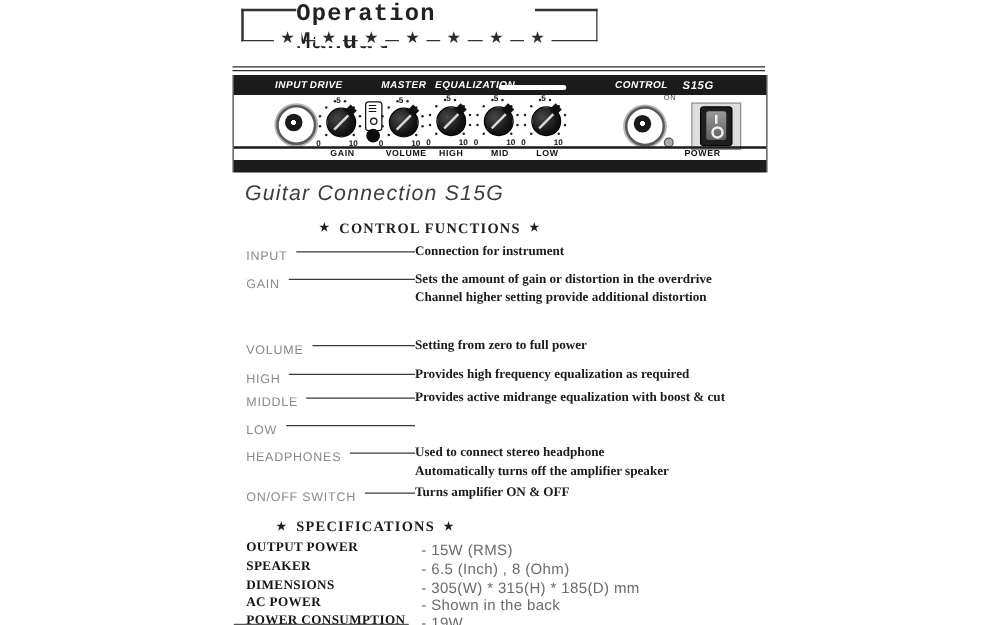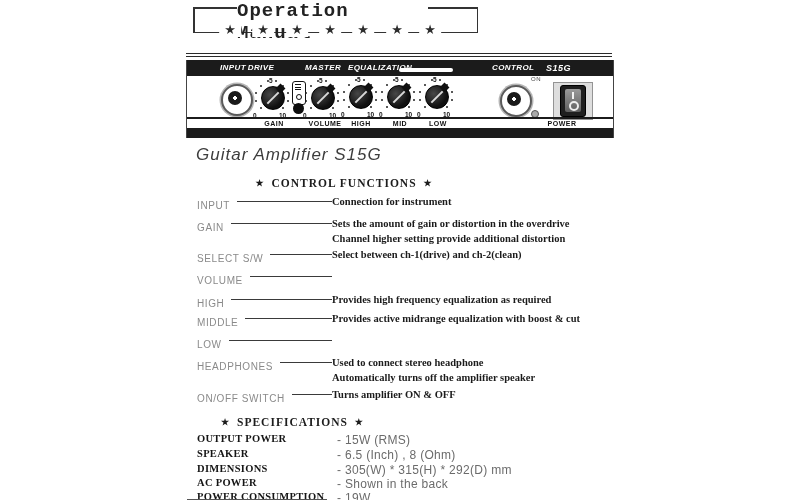--- a/index.html
+++ b/index.html
@@ -187,21 +187,21 @@
     <span class="blabel" style="left:87px;">GAIN</span>
     <span class="blabel" style="left:138px;">VOLUME</span>
     <span class="blabel" style="left:174px;">HIGH</span>
     <span class="blabel" style="left:213px;">MID</span>
     <span class="blabel" style="left:251px;">LOW</span>
     <span class="blabel" style="left:375px;">POWER</span>
 
     <div class="bar-bottom"></div>
   </div>
 
-  <div class="model-title">Guitar Amplifier S15G</div>
+  <div class="model-title">Guitar Connection S15G</div>
 
   <div class="sec-heading" style="left:244px;top:177px;width:200px;">
     <span class="st">★</span>
     <span>CONTROL FUNCTIONS</span>
     <span class="st">★</span>
   </div>
 
   <div class="cf-row" style="top:195px;">
     <div class="cf-line"></div>
     <span class="cf-label">INPUT</span>
@@ -210,30 +210,26 @@
       </div>
   </div>
   <div class="cf-row" style="top:217px;">
     <div class="cf-line"></div>
     <span class="cf-label">GAIN</span>
     <div class="cf-desc">
       <div>Sets the amount of gain or distortion in the overdrive</div>
       <div>Channel higher setting provide additional distortion</div>
     </div>
   </div>
-  <div class="cf-row" style="top:248px;">
-    <div class="cf-line"></div>
-    <span class="cf-label">SELECT  S/W</span>
-    <div class="cf-desc">
-        <div>Select between ch-1(drive) and ch-2(clean)</div>
-      </div>
-  </div>
   <div class="cf-row" style="top:270px;">
     <div class="cf-line"></div>
     <span class="cf-label">VOLUME</span>
+    <div class="cf-desc">
+        <div>Setting from zero to full power</div>
+      </div>
   </div>
   <div class="cf-row" style="top:293px;">
     <div class="cf-line"></div>
     <span class="cf-label">HIGH</span>
     <div class="cf-desc">
         <div>Provides high frequency equalization as required</div>
       </div>
   </div>
   <div class="cf-row" style="top:312px;">
     <div class="cf-line"></div>
@@ -271,21 +267,21 @@
   <div class="spec-row" style="top:433px;">
     <span class="spec-label">OUTPUT POWER</span>
     <span class="spec-value">- 15W (RMS)</span>
   </div>
   <div class="spec-row" style="top:448px;">
     <span class="spec-label">SPEAKER</span>
     <span class="spec-value">- 6.5 (Inch) , 8 (Ohm)</span>
   </div>
   <div class="spec-row" style="top:463px;">
     <span class="spec-label">DIMENSIONS</span>
-    <span class="spec-value">- 305(W) * 315(H) * 292(D) mm</span>
+    <span class="spec-value">- 305(W) * 315(H) * 185(D) mm</span>
   </div>
   <div class="spec-row" style="top:477px;">
     <span class="spec-label">AC POWER</span>
     <span class="spec-value">- Shown in the back</span>
   </div>
   <div class="spec-row" style="top:491px;">
     <span class="spec-label">POWER CONSUMPTION</span>
     <span class="spec-value">- 19W</span>
   </div>
 

